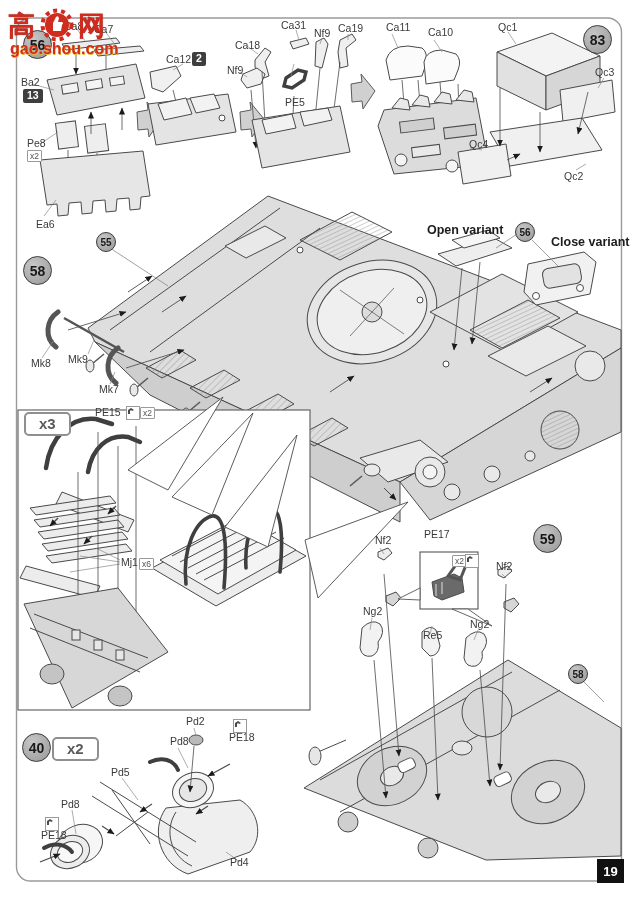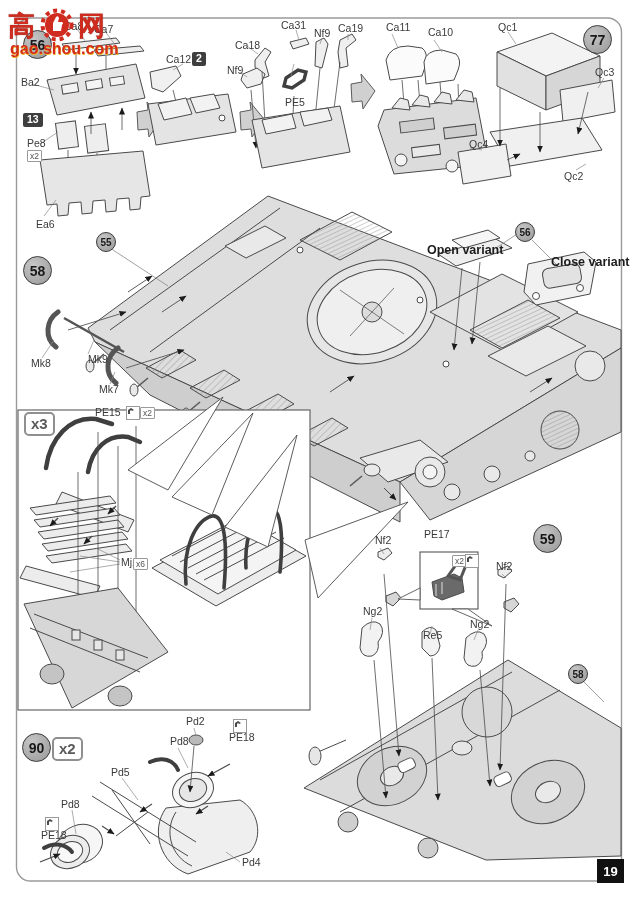--- a/index.html
+++ b/index.html
@@ -1,26 +1,26 @@
 <!DOCTYPE html>
 <html><head>
 <meta charset="utf-8">
 <style>
   html,body{margin:0;padding:0;background:#fff;}
   #page{position:relative;width:637px;height:900px;background:#ffffff;overflow:hidden;
         font-family:"Liberation Sans",sans-serif;color:#333;}
   svg{position:absolute;left:0;top:0;}
   .lbl{position:absolute;font-size:10.5px;color:#3a3a3a;white-space:nowrap;line-height:1;}
-  .bold-lbl{position:absolute;font-size:12.5px;font-weight:bold;color:#1c1c1c;white-space:nowrap;margin-top:20px;}
+  .bold-lbl{position:absolute;font-size:12.5px;font-weight:bold;color:#1c1c1c;white-space:nowrap;}
   .sprue{position:absolute;background:#3e3e3e;color:#fff;font-weight:bold;font-size:10.5px;
          padding:1px 4px;border-radius:2px;line-height:1.1;}
   .qty{position:absolute;border:1px solid #9a9a9a;background:#fff;color:#555;font-size:8.5px;
        padding:0 2px;line-height:1.2;border-radius:1px;}
   .mult{position:absolute;border:2px solid #8f8f8f;border-radius:5px;background:#fff;color:#5a5a5a;
-        font-weight:bold;font-size:15px;padding:1px 5px;line-height:1.2;}
+        font-weight:bold;font-size:15px;padding:1px 13px;line-height:1.2;}
   .step{position:absolute;border-radius:50%;border:1.5px solid #3a3a3a;
         background:radial-gradient(circle at 35% 30%,#c6c6c6,#989898);
         display:flex;align-items:center;justify-content:center;font-weight:bold;color:#191919;}
   .step-big{width:27px;height:27px;font-size:14px;}
   .step-small{width:18px;height:18px;font-size:10px;}
   .icon-box{position:absolute;width:12px;height:12px;border:1px solid #9a9a9a;background:#fff;
             display:flex;align-items:center;justify-content:center;}
   #pagenum{position:absolute;left:597px;top:859px;width:27px;height:24px;background:#111;
            color:#fff;font-weight:bold;font-size:13px;display:flex;align-items:center;justify-content:center;}
   #logo{position:absolute;left:8px;top:8px;width:130px;height:52px;}
@@ -361,69 +361,69 @@
     <line x1="102" y1="826" x2="114" y2="834" stroke-width="1.2" marker-end="url(#ah)" fill="none"></line>
     <line x1="178" y1="748" x2="188" y2="768" stroke="#8a8a8a" stroke-width="0.7"></line>
     <line x1="72" y1="810" x2="76" y2="834" stroke="#8a8a8a" stroke-width="0.7"></line>
     <line x1="122" y1="778" x2="138" y2="800" stroke="#8a8a8a" stroke-width="0.7"></line>
     <line x1="240" y1="862" x2="226" y2="852" stroke="#8a8a8a" stroke-width="0.7"></line>
     <line x1="194" y1="728" x2="196" y2="736" stroke="#8a8a8a" stroke-width="0.7"></line>
   </g>
 </svg>
 
 <div class="step step-big" style="left:23px;top:30px;">56</div>
-<div class="step step-big" style="left:583px;top:25px;">77</div>
+<div class="step step-big" style="left:583px;top:25px;">83</div>
 <div class="step step-small" style="left:96px;top:232px;">55</div>
 <div class="step step-big" style="left:23px;top:256px;">58</div>
 <div class="step step-small" style="left:515px;top:222px;">56</div>
 <div class="step step-big" style="left:533px;top:524px;">59</div>
 <div class="step step-small" style="left:568px;top:664px;">58</div>
-<div class="step step-big" style="left:22px;top:733px;">90</div>
+<div class="step step-big" style="left:22px;top:733px;">40</div>
 
 <div class="mult" style="left:24px;top:412px;">x3</div>
 <div class="mult" style="left:52px;top:737px;">x2</div>
 
 <span class="lbl" style="left:64px;top:21px;">Ca8</span>
 <span class="lbl" style="left:94px;top:24px;">Ca7</span>
 <span class="lbl" style="left:21px;top:77px;">Ba2</span>
-<span class="sprue" style="left:23px;top:89px;margin-top:24px;">13</span>
+<span class="sprue" style="left:23px;top:89px;">13</span>
 <span class="lbl" style="left:27px;top:138px;">Pe8</span>
 <span class="qty" style="left:27px;top:150px;">x2</span>
 <span class="lbl" style="left:36px;top:219px;">Ea6</span>
 <span class="lbl" style="left:166px;top:54px;">Ca12</span>
 <span class="sprue" style="left:192px;top:52px;">2</span>
 <span class="lbl" style="left:235px;top:40px;">Ca18</span>
 <span class="lbl" style="left:227px;top:65px;">Nf9</span>
 <span class="lbl" style="left:285px;top:56px;margin-top:41px;">PE5</span>
 <span class="lbl" style="left:281px;top:20px;">Ca31</span>
 <span class="lbl" style="left:314px;top:28px;">Nf9</span>
 <span class="lbl" style="left:338px;top:23px;">Ca19</span>
 <span class="lbl" style="left:386px;top:22px;">Ca11</span>
 <span class="lbl" style="left:420px;top:27px;margin-left:8px;">Ca10</span>
 <span class="lbl" style="left:498px;top:22px;">Qc1</span>
 <span class="lbl" style="left:595px;top:67px;">Qc3</span>
 <span class="lbl" style="left:469px;top:139px;">Qc4</span>
 <span class="lbl" style="left:564px;top:171px;">Qc2</span>
 
 <span class="lbl" style="left:31px;top:358px;">Mk8</span>
-<span class="lbl" style="left:88px;top:354px;">Mk9</span>
+<span class="lbl" style="left:68px;top:354px;">Mk9</span>
 <span class="lbl" style="left:99px;top:384px;">Mk7</span>
 
 <span class="bold-lbl" style="left:427px;top:223px;">Open variant</span>
 <span class="bold-lbl" style="left:551px;top:235px;">Close variant</span>
 
 <span class="lbl" style="left:95px;top:407px;">PE15</span>
 <span class="icon-box" style="left:126px;top:406px;">
   <svg width="8" height="8" viewBox="0 0 8 8">
         <path d="M1,7 L1,3 L4,1 L7,3 L5,4 L4,3 L3,4 L3,7 Z" fill="#4a4a4a"></path>
       </svg>
 </span>
 <span class="qty" style="left:140px;top:407px;">x2</span>
 <span class="lbl" style="left:121px;top:557px;">Mj1</span>
-<span class="qty" style="left:133px;top:558px;">x6</span>
+<span class="qty" style="left:139px;top:558px;">x6</span>
 
 <span class="lbl" style="left:375px;top:535px;">Nf2</span>
 <span class="lbl" style="left:496px;top:561px;">Nf2</span>
 <span class="lbl" style="left:424px;top:529px;">PE17</span>
 <span class="qty" style="left:452px;top:555px;">x2</span>
 <span class="icon-box" style="left:465px;top:554px;">
   <svg width="8" height="8" viewBox="0 0 8 8">
         <path d="M1,7 L1,3 L4,1 L7,3 L5,4 L4,3 L3,4 L3,7 Z" fill="#4a4a4a"></path>
       </svg>
 </span>
@@ -440,21 +440,21 @@
 <span class="lbl" style="left:229px;top:732px;">PE18</span>
 <span class="lbl" style="left:170px;top:736px;">Pd8</span>
 <span class="lbl" style="left:111px;top:767px;">Pd5</span>
 <span class="lbl" style="left:61px;top:799px;">Pd8</span>
 <span class="icon-box" style="left:45px;top:817px;">
   <svg width="8" height="8" viewBox="0 0 8 8">
         <path d="M1,7 L1,3 L4,1 L7,3 L5,4 L4,3 L3,4 L3,7 Z" fill="#4a4a4a"></path>
       </svg>
 </span>
 <span class="lbl" style="left:41px;top:830px;">PE18</span>
-<span class="lbl" style="left:236px;top:857px;padding-left:6px;">Pd4</span>
+<span class="lbl" style="left:224px;top:857px;padding-left:6px;">Pd4</span>
 
 <div id="logo">
   <span class="cn" style="left:0px;">高</span>
   <svg width="34" height="34" style="position:absolute;left:32px;top:0px;">
     <circle cx="17" cy="17" r="12" fill="#cf2b1e"></circle>
     <circle cx="17" cy="17" r="14.5" fill="none" stroke="#cf2b1e" stroke-width="4" stroke-dasharray="4 4"></circle>
     <path d="M13,23 L13,15 L16,9 Q18,7 19,10 L18,14 L22,14 Q24,15 22,17 L21,23 Z" fill="#ffffff"></path>
   </svg>
   <span class="cn" style="left:70px;">网</span>
   <span class="dom">gao.shou.com</span>

